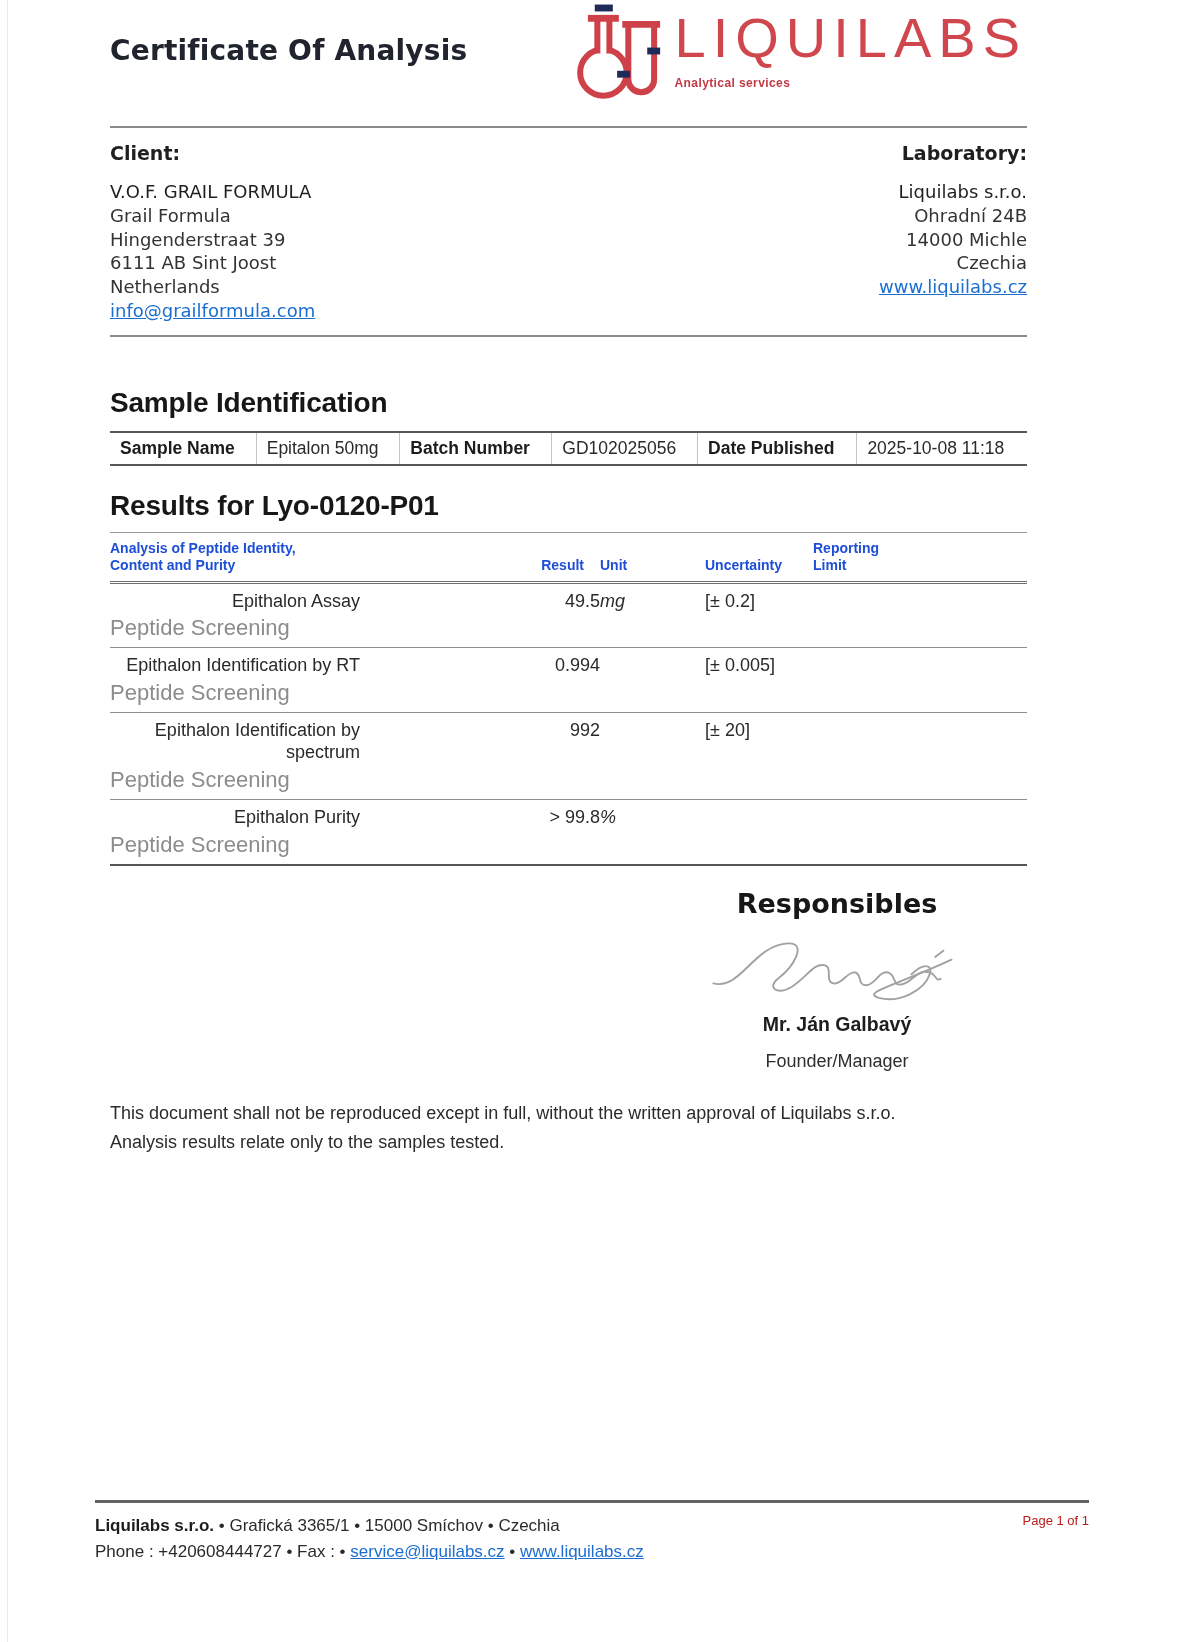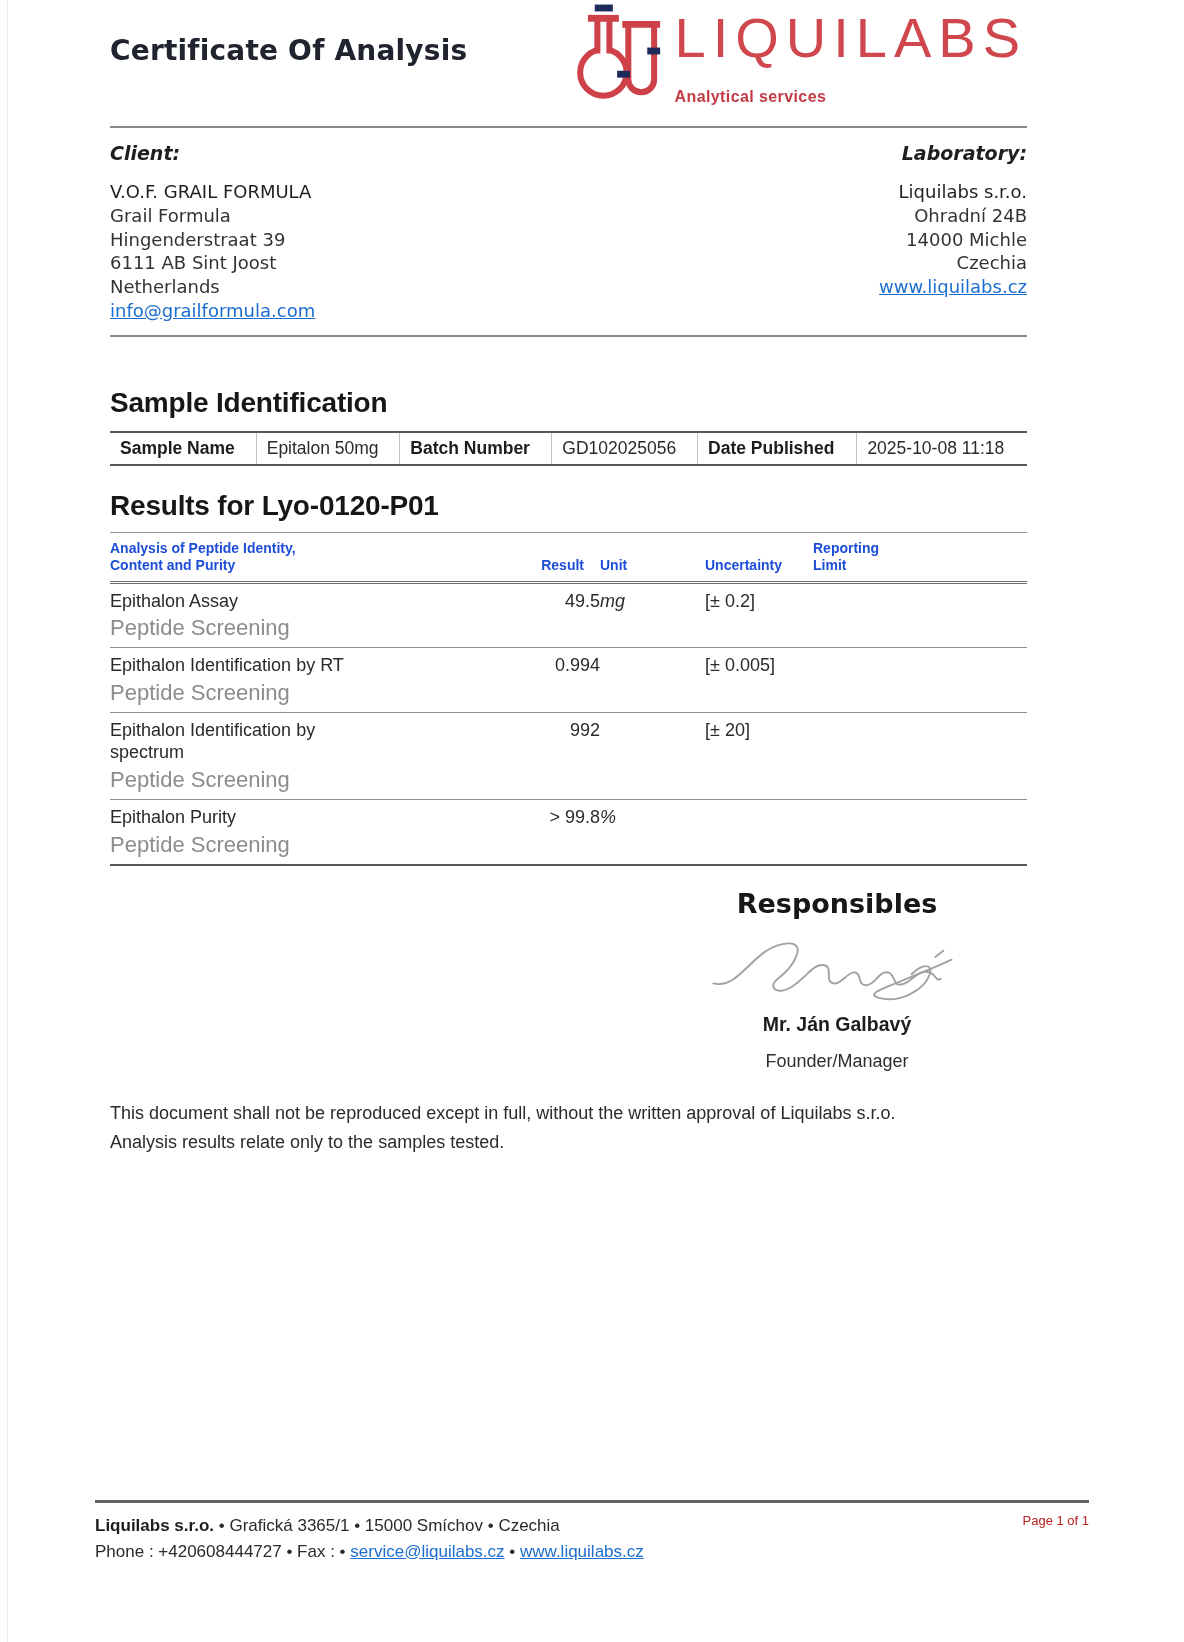--- a/index.html
+++ b/index.html
@@ -13,28 +13,28 @@
 
   
   .header{display:flex;justify-content:space-between;align-items:flex-start;}
   .doc-title{
     font-family:"DejaVu Sans","Liberation Sans",sans-serif;
     font-size:28px;font-weight:700;color:#20242e;margin:34px 0 0 0;letter-spacing:.2px;
   }
   .logo{display:flex;gap:14px;align-items:flex-start;}
   .logo-text{margin-top:10px;}
   .logo-name{font-size:56px;line-height:1;color:#d0464d;letter-spacing:7px;font-weight:400;}
-  .logo-tagline{font-size:16px;font-weight:700;color:#c23a44;margin-top:22px;letter-spacing:.4px;}
+  .logo-tagline{font-size:12px;font-weight:700;color:#c23a44;margin-top:10px;letter-spacing:.4px;}
 
   .rule{border:none;border-top:2px solid #8a8a8a;margin:0;}
   .rule-1{margin-top:20px;}
   .rule-2{margin-top:12px;}
 
   
-  .parties-labels{display:flex;justify-content:space-between;margin-top:14px;font-style:italic;}
+  .parties-labels{display:flex;justify-content:space-between;margin-top:14px;}
   .block-label{font-family:"DejaVu Sans","Liberation Sans",sans-serif;font-size:19px;font-weight:700;color:#1f1f1f;}
   .parties{display:flex;justify-content:space-between;margin-top:16px;}
   .party{font-family:"DejaVu Sans","Liberation Sans",sans-serif;font-size:18px;line-height:1.32;color:#333;}
   .party.right{text-align:right;}
   .party-name{font-weight:400;color:#1f1f1f;}
   a.link{color:#1b6ed0;text-decoration:underline;}
 
   
   .section-heading{font-size:28px;font-weight:700;color:#171717;margin:50px 0 0 0;letter-spacing:-.2px;}
   .section-heading.results{margin-top:24px;}
@@ -53,21 +53,21 @@
     vertical-align:bottom;padding:7px 0 6px 0;line-height:1.25;
     border-top:1px solid #9a9a9a;border-bottom:3px double #6e6e6e;white-space:nowrap;
   }
   table.results th.result{text-align:right;padding-right:16px;}
   table.results td{
     font-size:18px;vertical-align:top;padding:7px 0 5px 0;line-height:1.22;color:#2a2a2a;
     border-bottom:1px solid #8f8f8f;
   }
   table.results tr:last-child td{border-bottom:2px solid #555;}
   td.result-cell{text-align:right;padding-right:16px;white-space:nowrap;}
-  .analysis-name{max-width:250px;}
+  .analysis-name{max-width:250px;text-align:right;}
   .method{color:#8c8c8c;font-size:22px;margin-top:3px;}
   .unit-val{color:#9a9a9a;font-style:italic;}
 
   
   .responsibles{width:380px;margin:22px 0 0 auto;text-align:center;}
   .responsibles-heading{font-family:"DejaVu Sans","Liberation Sans",sans-serif;
     font-size:27px;font-weight:700;color:#171717;margin:0;}
   .signature{margin-top:8px;}
   .resp-name{font-size:19.5px;font-weight:700;color:#1d1d1d;margin-top:2px;}
   .resp-role{font-size:18px;color:#2e2e2e;margin-top:15px;text-align:center;}

